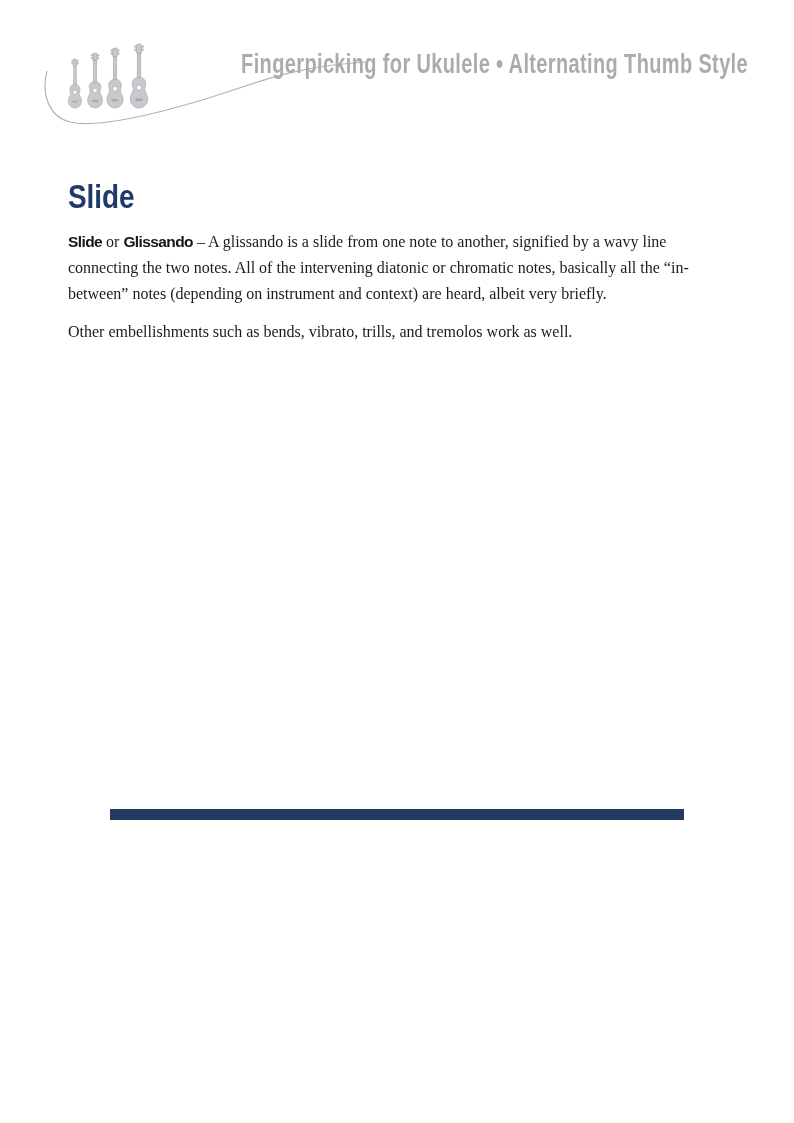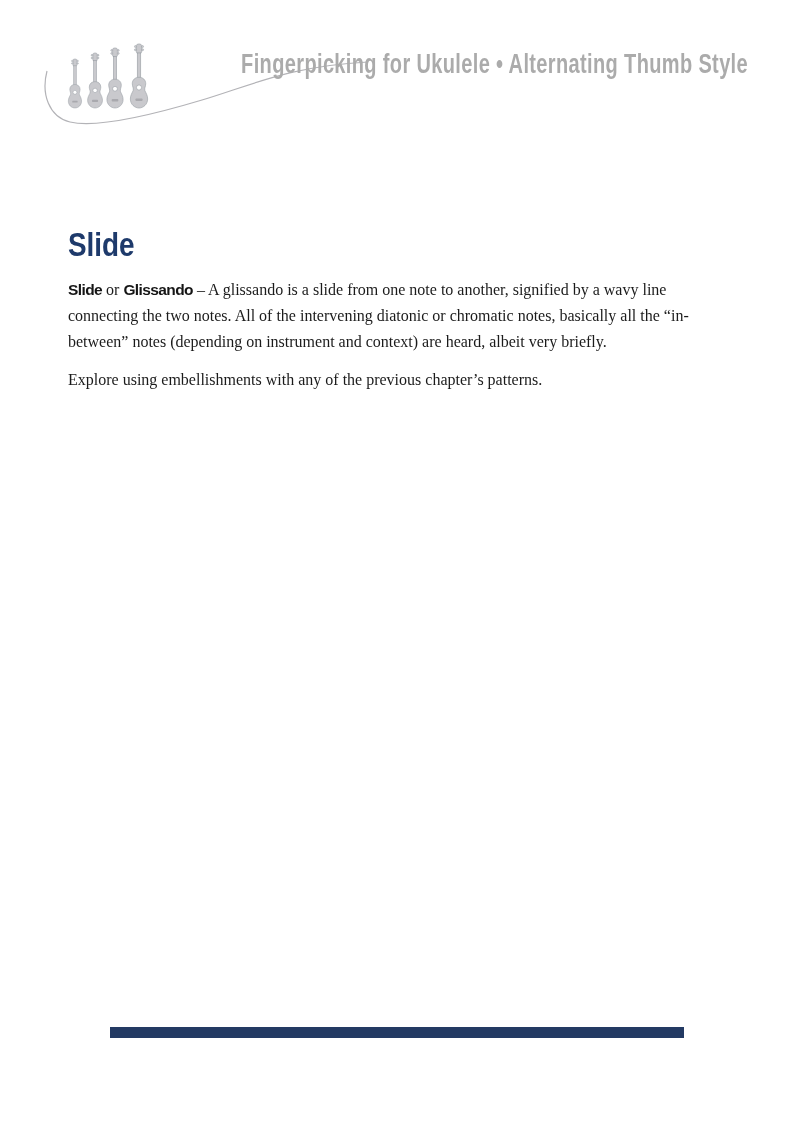--- a/index.html
+++ b/index.html
@@ -1,36 +1,36 @@
 <!DOCTYPE html>
 <html style="--navy: #1e3a6b; --navy_bar: #233a63; --title_gray: #ababab; --footer_gray: #8c8c8c; --text: #1b1b1b; --uke_fill: #c9c9cd; --uke_stroke: #9ba0a6; --line_gray: #8a8a8a;"><head>
 <meta charset="utf-8">
 <style>
   html,body { margin:0; padding:0; background:#ffffff; }
   .page {
     position:relative;
-    width:794px; height:1038px;
+    width:794px; height:820px;
     background:#ffffff;
     overflow:hidden;
     font-family:"Liberation Serif", serif;
   }
 
   
   .header-art { position:absolute; left:0; top:0; width:794px; height:150px; }
   .header-title {
     position:absolute; top:51px; right:46px;
     font-family:"Liberation Sans", sans-serif;
     font-weight:bold; font-size:27px; line-height:1;
     color:var(--title_gray);
     transform:scaleX(0.74); transform-origin:100% 50%;
     white-space:nowrap; letter-spacing:0.5px;
   }
 
   
-  .content { position:absolute; left:68px; top:178px; width:646px; color:var(--text);margin-top:48px; }
+  .content { position:absolute; left:68px; top:178px; width:646px; color:var(--text); }
   .content h1 {
     margin:0 0 14px 0;
     font-family:"Liberation Sans", sans-serif;
     font-size:34px; line-height:1.1; font-weight:bold;
     color:var(--navy);
   }
   .content h1 > span { display:inline-block; transform:scaleX(0.82); transform-origin:0 50%; }
   .content p { margin:0 0 12px 0; font-size:16px; line-height:26px; }
   .term {
     font-family:"Liberation Sans", sans-serif;
@@ -93,22 +93,22 @@
     </g>
   </svg>
 
   <div class="header-title">Fingerpicking for Ukulele • Alternating Thumb Style</div>
 
   <div class="content">
     <h1><span>Slide</span></h1>
 
     <p><span class="term">Slide</span><span> or </span><span class="term">Glissando</span><span> – A glissando is a slide from one note to another, signified by a wavy line connecting the two notes. All of the intervening diatonic or chromatic notes, basically all the “in-between” notes (depending on instrument and context) are heard, albeit very briefly.</span></p>
 
+    <p>Other embellishments such as bends, vibrato, trills, and tremolos work as well.</p>
 
-    <p>Explore using embellishments with any of the previous chapter’s patterns.</p>
   </div>
 
   <svg class="footer-art" viewBox="0 0 794 60" xmlns="http://www.w3.org/2000/svg">
 
     <g fill="#9a9a9a">
       <circle cx="58" cy="21" r="2.6"></circle>
       <circle cx="68" cy="21" r="2.6"></circle>
       <circle cx="78" cy="21" r="2.6"></circle>
       <circle cx="88" cy="21" r="2.6"></circle>
     </g>

